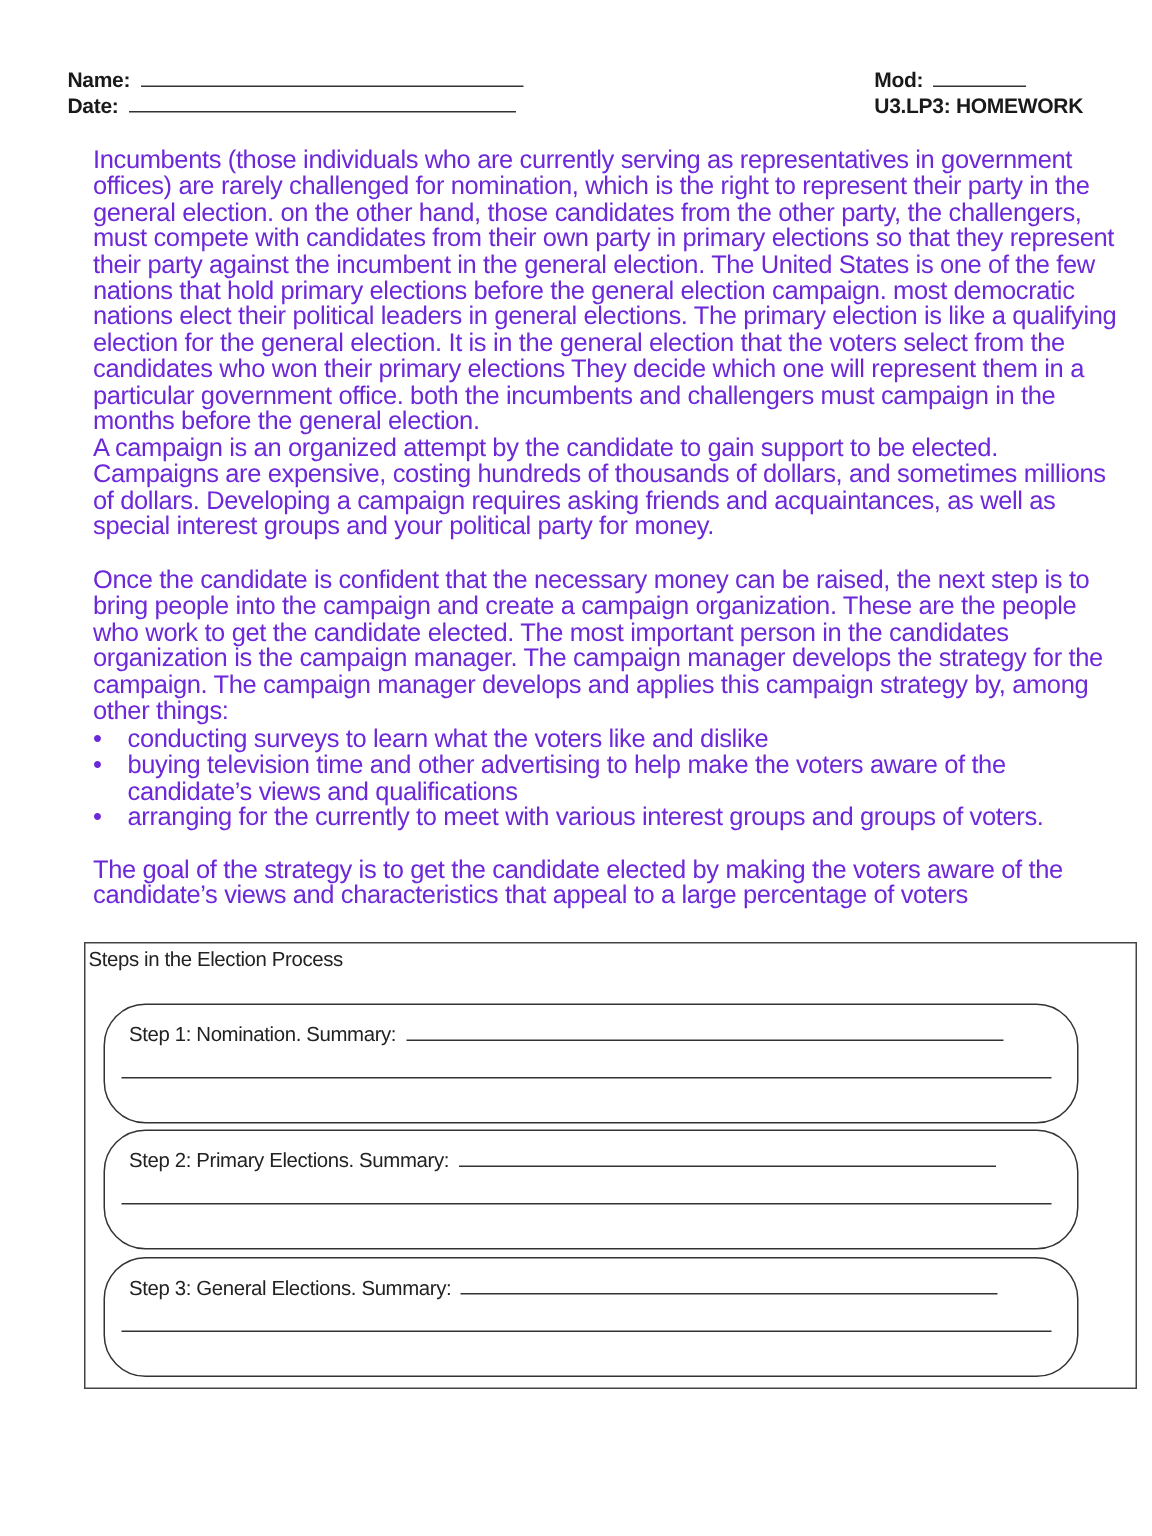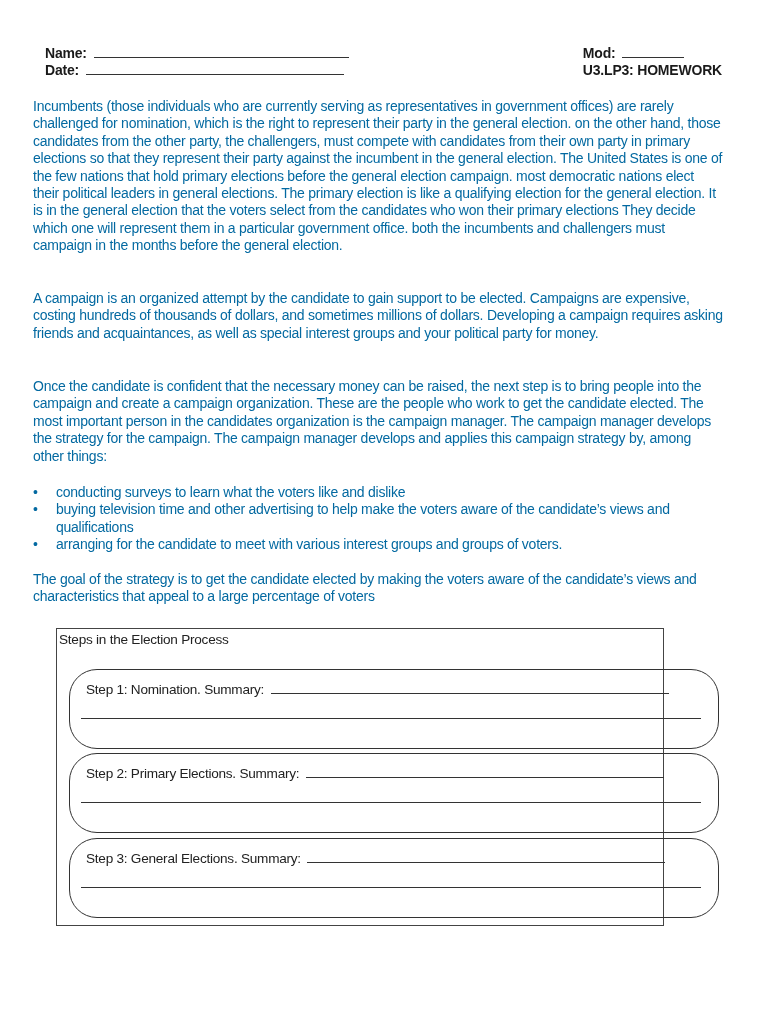--- a/index.html
+++ b/index.html
@@ -1,29 +1,29 @@
 <!DOCTYPE html>
 <html><head>
 <meta charset="utf-8">
 <style>
   * { box-sizing: border-box; margin: 0; padding: 0; }
   html, body { width: 768px; height: 1024px; background: #ffffff; }
   body { position: relative; font-family: "Liberation Sans", sans-serif; color: #1a1a1a; overflow: hidden; }
   .hdr { position: absolute; font-size: 14px; font-weight: bold; line-height: 17px; letter-spacing: -0.2px; }
   .hdr-left { left: 45px; top: 45px; }
   .hdr-right { right: 46px; top: 45px; text-align: left; }
-  .body-text { position: absolute; left: 33px; width: 690px; font-size: 14px; line-height: 17.4px; letter-spacing: -0.25px; color: #0369a1; }
+  .body-text { position: absolute; left: 62px; width: 690px; font-size: 17px; line-height: 17.4px; letter-spacing: -0.25px; color: #6d28d9; }
   .p1 { top: 98px; }
   .p2 { top: 290px; }
   .p3 { top: 378px; }
   .bullets { top: 484px; list-style: none; }
   .bullets li { position: relative; padding-left: 23px; }
   .bullets li .dot { position: absolute; left: 0; top: 0; }
   .p4 { top: 571px; }
-  .outer-box { position: absolute; left: 56px; top: 628px; width: 608px; height: 298px; border: 1.2px solid #444; }
+  .outer-box { position: absolute; left: 56px; top: 628px; width: 702px; height: 298px; border: 1.2px solid #444; }
   .box-title { position: absolute; left: 2px; top: 3px; font-size: 13.6px; letter-spacing: -0.25px; color: #222; }
   .step-box { position: absolute; left: 12px; width: 650px; height: 80px; border: 1.3px solid #333; border-radius: 28px; }
   .step1 { top: 40px; }
   .step2 { top: 124px; }
   .step3 { top: 209px; }
   .step-line1 { position: absolute; left: 16px; top: 12px; font-size: 13.6px; letter-spacing: -0.25px; color: #222; white-space: nowrap; }
   .step-line2 { position: absolute; left: 11px; top: 48px; width: 620px; border-bottom: 1px solid #333; height: 1px; }
   .blank { display: inline-block; border-bottom: 1px solid #333; vertical-align: baseline; height: 1px; margin-left: 3px; }
 </style>
 </head>
@@ -56,21 +56,21 @@
   <li>
     <span class="dot">•</span>
     <span>conducting surveys to learn what the voters like and dislike</span>
   </li>
   <li>
     <span class="dot">•</span>
     <span>buying television time and other advertising to help make the voters aware of the candidate’s views and qualifications</span>
   </li>
   <li>
     <span class="dot">•</span>
-    <span>arranging for the candidate to meet with various interest groups and groups of voters.</span>
+    <span>arranging for the currently to meet with various interest groups and groups of voters.</span>
   </li>
 </ul>
 
 <p class="body-text p4">The goal of the strategy is to get the candidate elected by making the voters aware of the candidate’s views and characteristics that appeal to a large percentage of voters</p>
 
 <div class="outer-box">
   <div class="box-title">Steps in the Election Process</div>
 
   <div class="step-box step1">
     <div class="step-line1">

